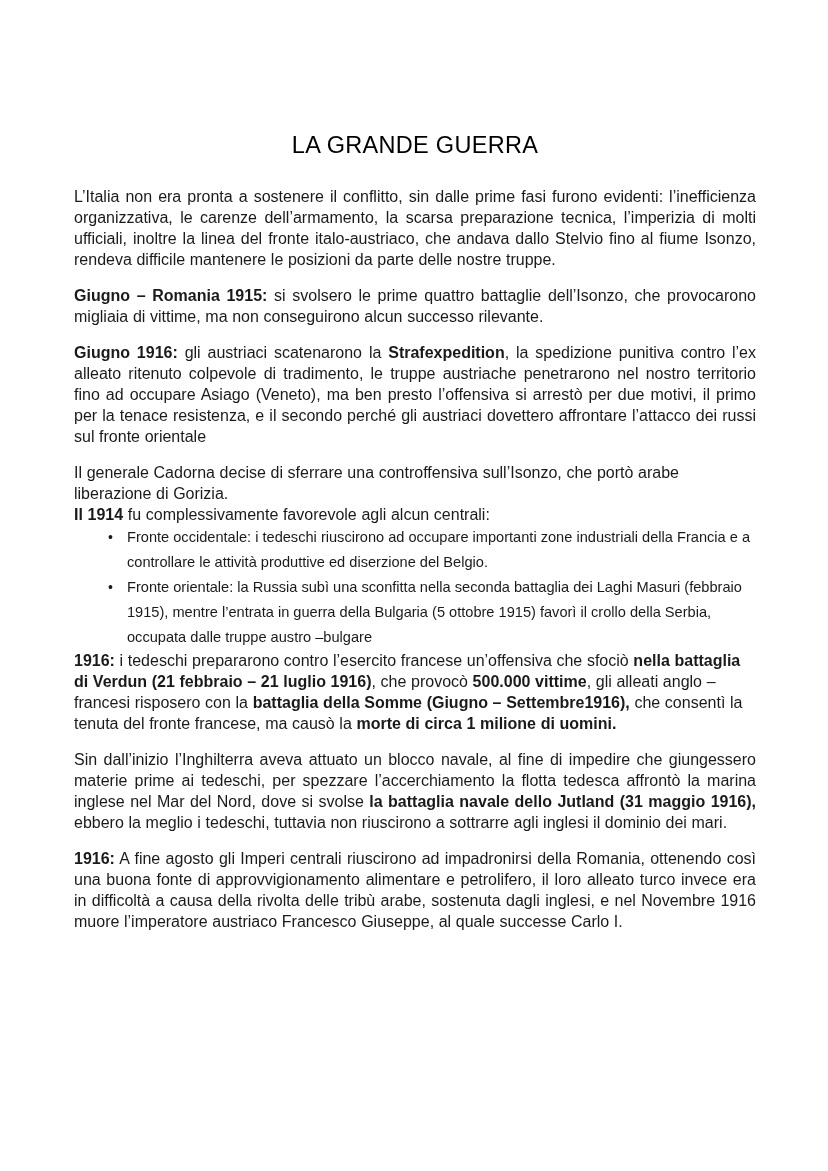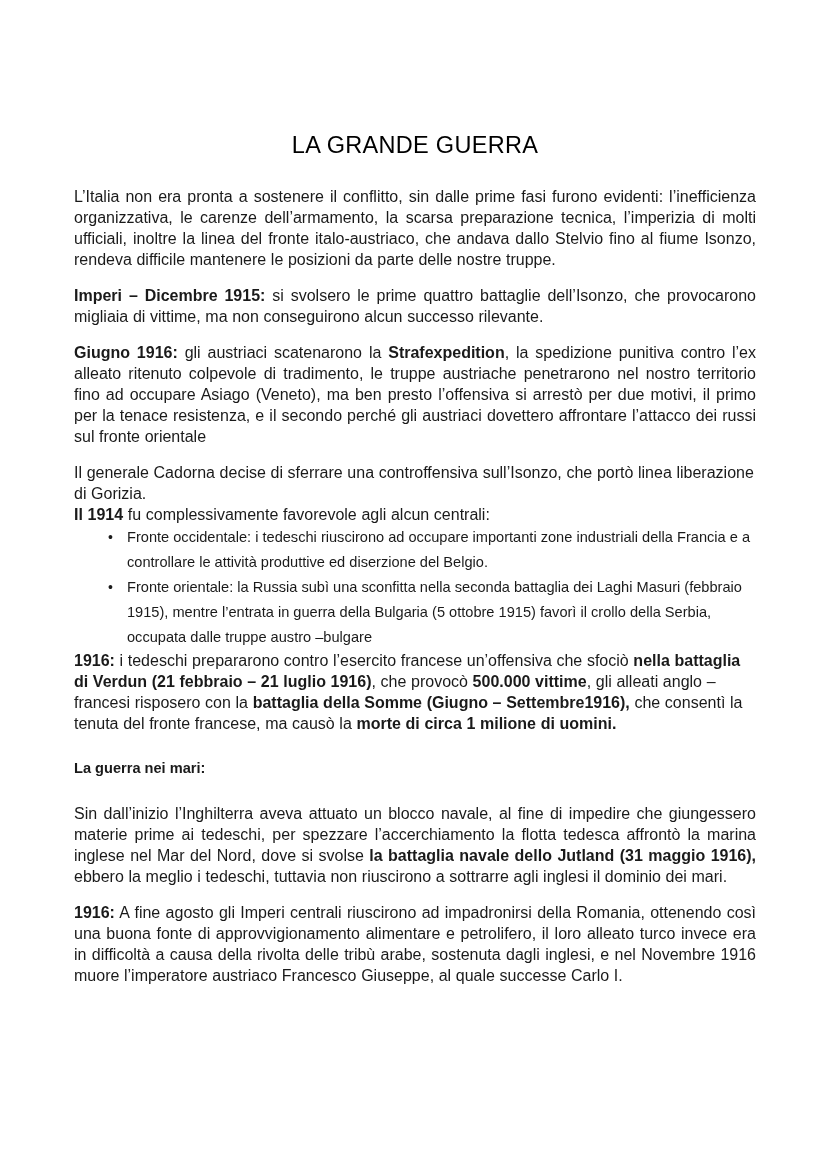--- a/index.html
+++ b/index.html
@@ -89,35 +89,34 @@
 <body>
 
 <div class="page">
   <div class="content">
 
     <h1 class="doc-title">LA GRANDE GUERRA</h1>
 
     <p class="para justify">L’Italia non era pronta a sostenere il conflitto, sin dalle prime fasi furono evidenti: l’inefficienza organizzativa, le carenze dell’armamento, la scarsa preparazione tecnica, l’imperizia di molti ufficiali, inoltre la linea del fronte italo-austriaco, che andava dallo Stelvio fino al fiume Isonzo, rendeva difficile mantenere le posizioni da parte delle nostre truppe.</p>
 
 
-    <p class="para justify"><span class="b">Imperi – Dicembre 1915:</span><span> si svolsero le prime quattro battaglie dell’Isonzo, che provocarono migliaia di vittime, ma non   conseguirono alcun successo rilevante.</span></p>
+    <p class="para justify"><span class="b">Giugno – Romania 1915:</span><span> si svolsero le prime quattro battaglie dell’Isonzo, che provocarono migliaia di vittime, ma non   conseguirono alcun successo rilevante.</span></p>
 
     <p class="para justify"><span class="b">Giugno 1916:</span><span> gli austriaci scatenarono la </span><span class="b">Strafexpedition</span><span>, la spedizione punitiva contro l’ex alleato ritenuto colpevole   di   tradimento, le truppe austriache penetrarono nel nostro territorio fino ad occupare Asiago (Veneto), ma ben presto l’offensiva si arrestò per due motivi, il primo per la tenace resistenza, e il secondo perché gli austriaci dovettero affrontare l’attacco dei russi sul fronte orientale</span></p>
 
-    <p class="para tight">Il generale Cadorna decise di sferrare una controffensiva sull’Isonzo, che portò linea liberazione di Gorizia.</p>
+    <p class="para tight">Il generale Cadorna decise di sferrare una controffensiva sull’Isonzo, che portò arabe liberazione di Gorizia.</p>
 
     <p class="para tight"><span class="b">Il 1914</span><span> fu complessivamente favorevole agli alcun centrali:</span></p>
 
     <ul class="bullets">
       <li><span class="dot">•</span><span>Fronte occidentale: i tedeschi riuscirono ad occupare importanti zone industriali della Francia e a controllare le attività produttive ed diserzione del Belgio.</span></li>
       <li><span class="dot">•</span><span>Fronte orientale: la Russia subì una sconfitta nella seconda battaglia dei Laghi Masuri (febbraio 1915), mentre l’entrata in guerra della Bulgaria (5 ottobre 1915) favorì il crollo della Serbia, occupata dalle truppe austro –bulgare</span></li>
     </ul>
 
     <p class="para"><span class="b">1916:</span><span> i tedeschi prepararono contro l’esercito francese un’offensiva che sfociò </span><span class="b">nella battaglia di Verdun (21 febbraio – 21 luglio 1916)</span><span>, che provocò </span><span class="b">500.000 vittime</span><span>, gli alleati anglo – francesi risposero con la </span><span class="b">battaglia della Somme (Giugno – Settembre1916),</span><span> che consentì la tenuta del fronte francese, ma causò la </span><span class="b">morte di circa 1 milione di uomini.</span></p>
 
-    <div class="section-head">La guerra nei mari:</div>
 
     <p class="para justify"><span>Sin dall’inizio l’Inghilterra aveva attuato un blocco navale, al fine di impedire che giungessero materie prime ai tedeschi, per spezzare l’accerchiamento la flotta tedesca affrontò la marina inglese nel Mar del Nord, dove si svolse </span><span class="b">la battaglia navale dello Jutland (31 maggio 1916),</span><span> ebbero la meglio i tedeschi, tuttavia non riuscirono a sottrarre agli inglesi il dominio dei mari.</span></p>
 
     <p class="para justify"><span class="b">1916:</span><span> A fine agosto gli Imperi centrali riuscirono ad impadronirsi della Romania, ottenendo così una buona fonte di approvvigionamento alimentare e petrolifero, il loro alleato turco invece era in difficoltà a causa della rivolta delle tribù arabe, sostenuta dagli inglesi, e nel Novembre 1916 muore l’imperatore austriaco Francesco Giuseppe, al quale successe Carlo I.</span></p>
 
   </div>
 </div>
 
 </body></html>

